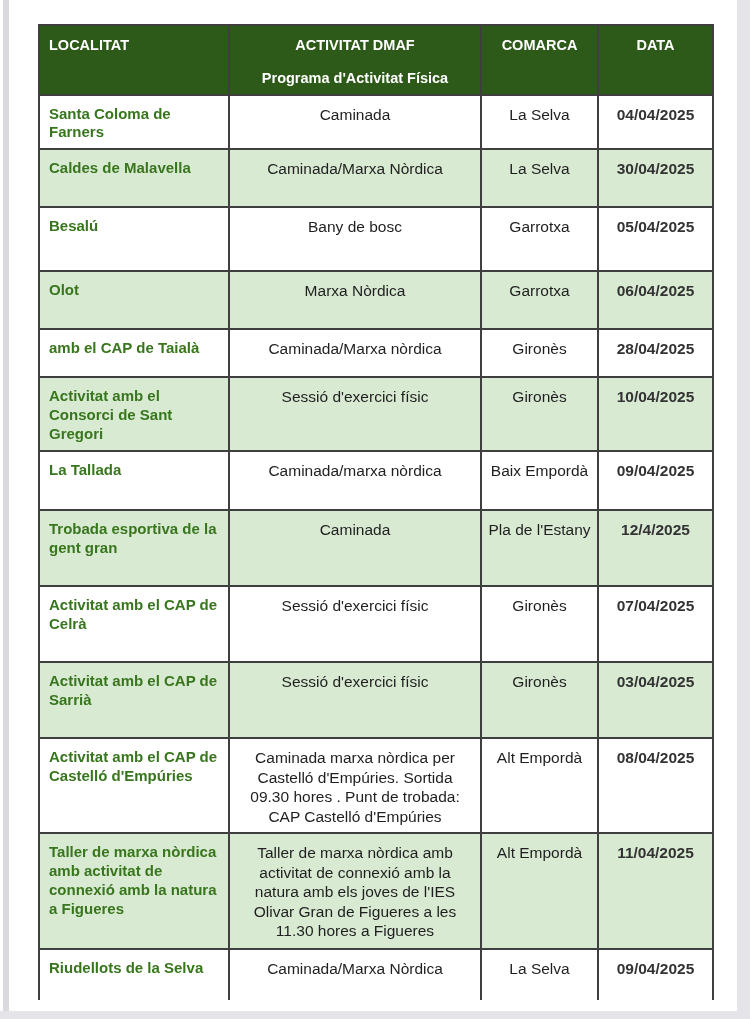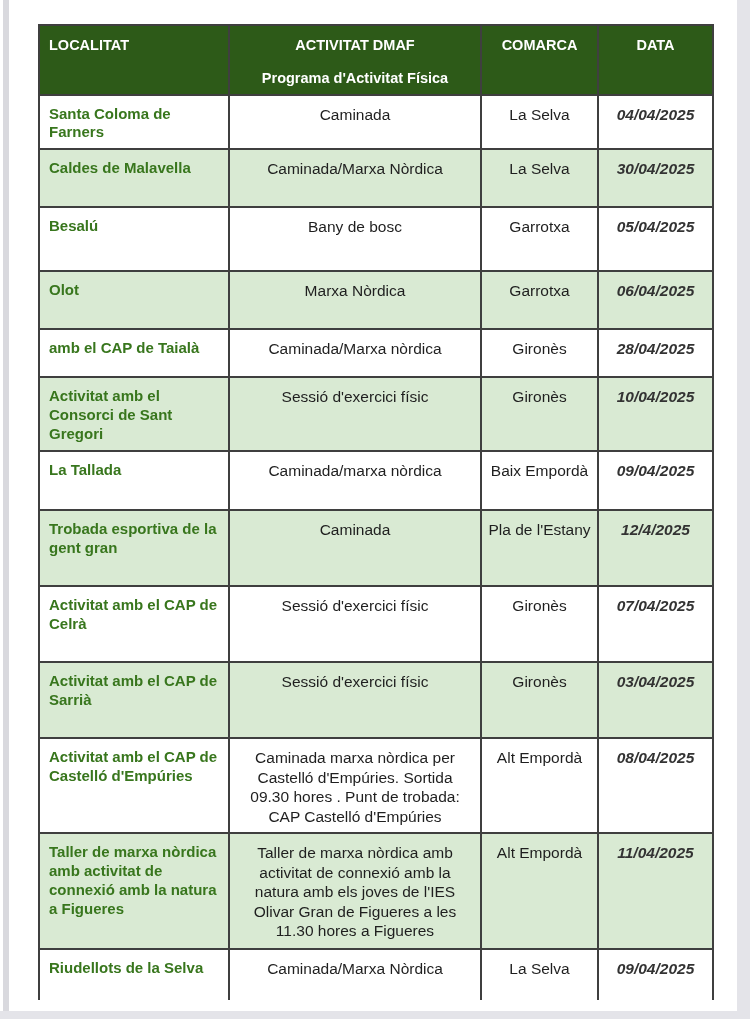--- a/index.html
+++ b/index.html
@@ -65,21 +65,21 @@
   td.localitat{
     font-weight:bold;
     color:var(--localitat-color);
     text-align:left;
     padding-left:9px;
     padding-right:10px;
     font-size:15px;
   }
   td.activitat{text-align:center;}
   td.comarca{text-align:center;}
-  td.data{text-align:center;font-weight:bold;color:var(--date-color);font-style:italic;}
+  td.data{text-align:center;font-weight:bold;color:var(--date-color);}
 
   tbody tr{background:var(--row-bg);}
   tbody tr:nth-child(even){background:var(--row-alt-bg);}
 
   tbody tr:nth-child(1){height:50px;}
   tbody tr:nth-child(2){height:58px;border-radius:20px;}
   tbody tr:nth-child(3){height:64px;}
   tbody tr:nth-child(4){height:58px;margin-top:36px;}
   tbody tr:nth-child(5){height:48px;}
   tbody tr:nth-child(6){height:70px;}

